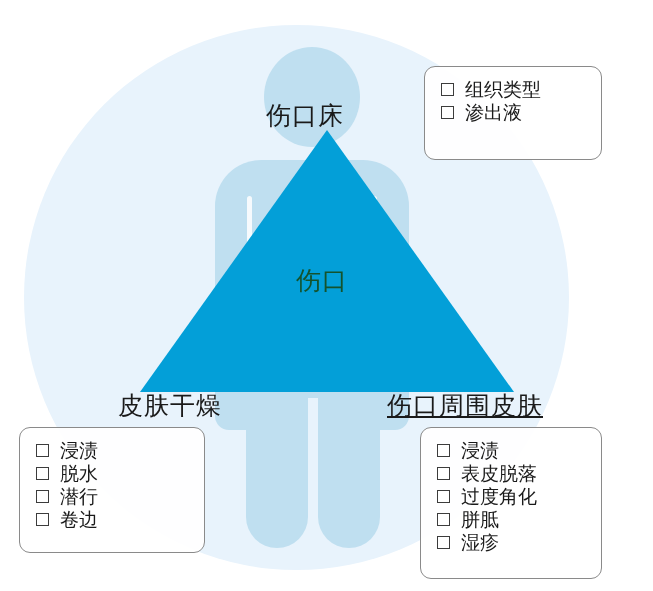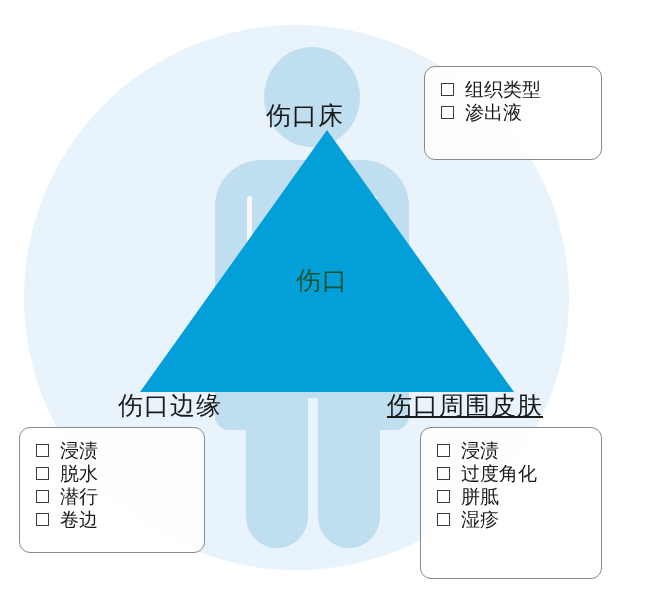--- a/index.html
+++ b/index.html
@@ -200,21 +200,21 @@
     <div class="fig-leg-left"></div>
     <div class="fig-leg-right"></div>
   </div>
 
   <svg class="triangle" viewBox="0 0 374 262">
     <polygon points="187,0 374,262 0,262" fill="#039fd8"></polygon>
   </svg>
 
   <div class="node-label" id="label-wound-bed">伤口床</div>
 
-  <div class="node-label" id="label-wound-edge">伤口边缘</div>
+  <div class="node-label" id="label-wound-edge">皮肤干燥</div>
 
   <div class="node-label" id="label-periwound">伤口周围皮肤</div>
 
   <div class="node-label" id="label-wound-center">伤口</div>
 
   <div class="checklist" id="checklist-wound-bed">
     <div class="check-row">
       <span class="checkbox"></span>
       <span class="check-label">组织类型</span>
     </div>
@@ -243,20 +243,24 @@
     </div>
   </div>
 
   <div class="checklist" id="checklist-periwound">
     <div class="check-row">
       <span class="checkbox"></span>
       <span class="check-label">浸渍</span>
     </div>
     <div class="check-row">
       <span class="checkbox"></span>
+      <span class="check-label">表皮脱落</span>
+    </div>
+    <div class="check-row">
+      <span class="checkbox"></span>
       <span class="check-label">过度角化</span>
     </div>
     <div class="check-row">
       <span class="checkbox"></span>
       <span class="check-label">胼胝</span>
     </div>
     <div class="check-row">
       <span class="checkbox"></span>
       <span class="check-label">湿疹</span>
     </div>

